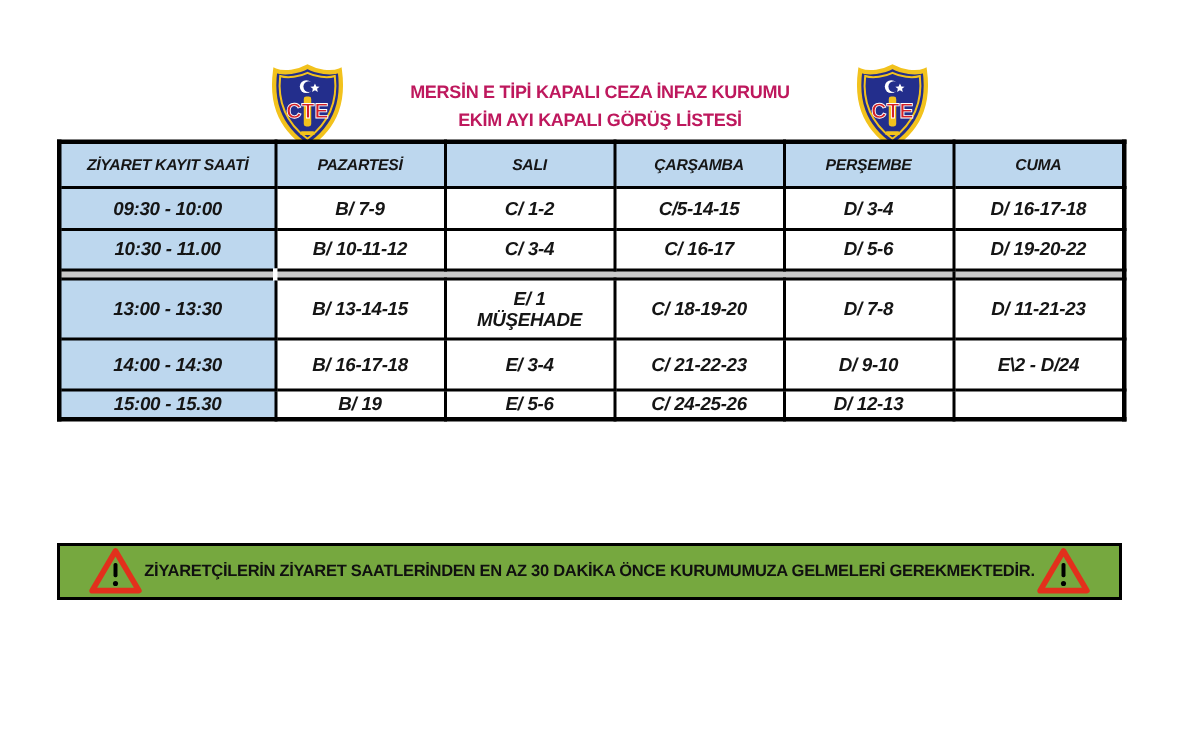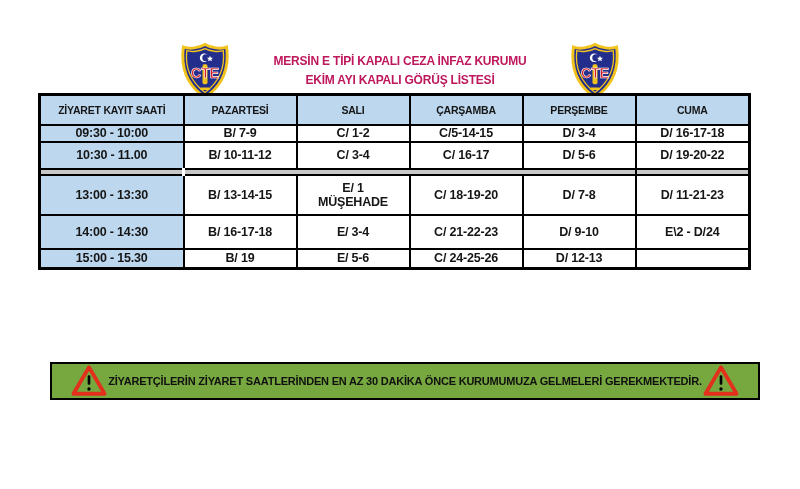--- a/index.html
+++ b/index.html
@@ -48,31 +48,32 @@
     border: 3px solid #000;
   }
   table.schedule td, table.schedule th {
     border: 2px solid #000;
     text-align: center;
     vertical-align: middle;
     font-weight: bold;
     color: #151515;
     white-space: pre-line;
     padding: 0;
+    font-style: italic;
   }
   table.schedule th {
     background: #bdd7ee;
     font-size: 10.5px;
     letter-spacing: -0.2px;
     height: 30px;
   }
   table.schedule td { font-size: 12.5px; background: #ffffff; letter-spacing: -0.2px; }
   table.schedule td.time { background: #bdd7ee; font-size: 12.5px; }
   tr.r1 td { height: 40px; }
-  tr.r2 td { height: 17px; }
+  tr.r2 td { height: 28px; }
   tr.r3 td { height: 27px; }
   tr.r4 td { height: 40px; }
   tr.r5 td { height: 34px; }
   tr.r6 td { height: 20px; text-align: center; }
   tr.sep td {
     height: 6px;
     background: #c8c8c8;
     border-top: 2px solid #000;
     border-bottom: 2px solid #000;
   }
@@ -101,21 +102,20 @@
     top: 362px;
     left: 38px;
     width: 710px;
     height: 38px;
     background: #76a83f;
     border: 2px solid #000;
     display: flex;
     align-items: center;
     justify-content: space-between;
     padding: 0 18px;
-    margin-left: 12px;
   }
   .warning-text {
     flex: 1;
     text-align: center;
     font-weight: bold;
     font-size: 11px;
     letter-spacing: -0.2px;
     color: #101010;
   }
 </style>

